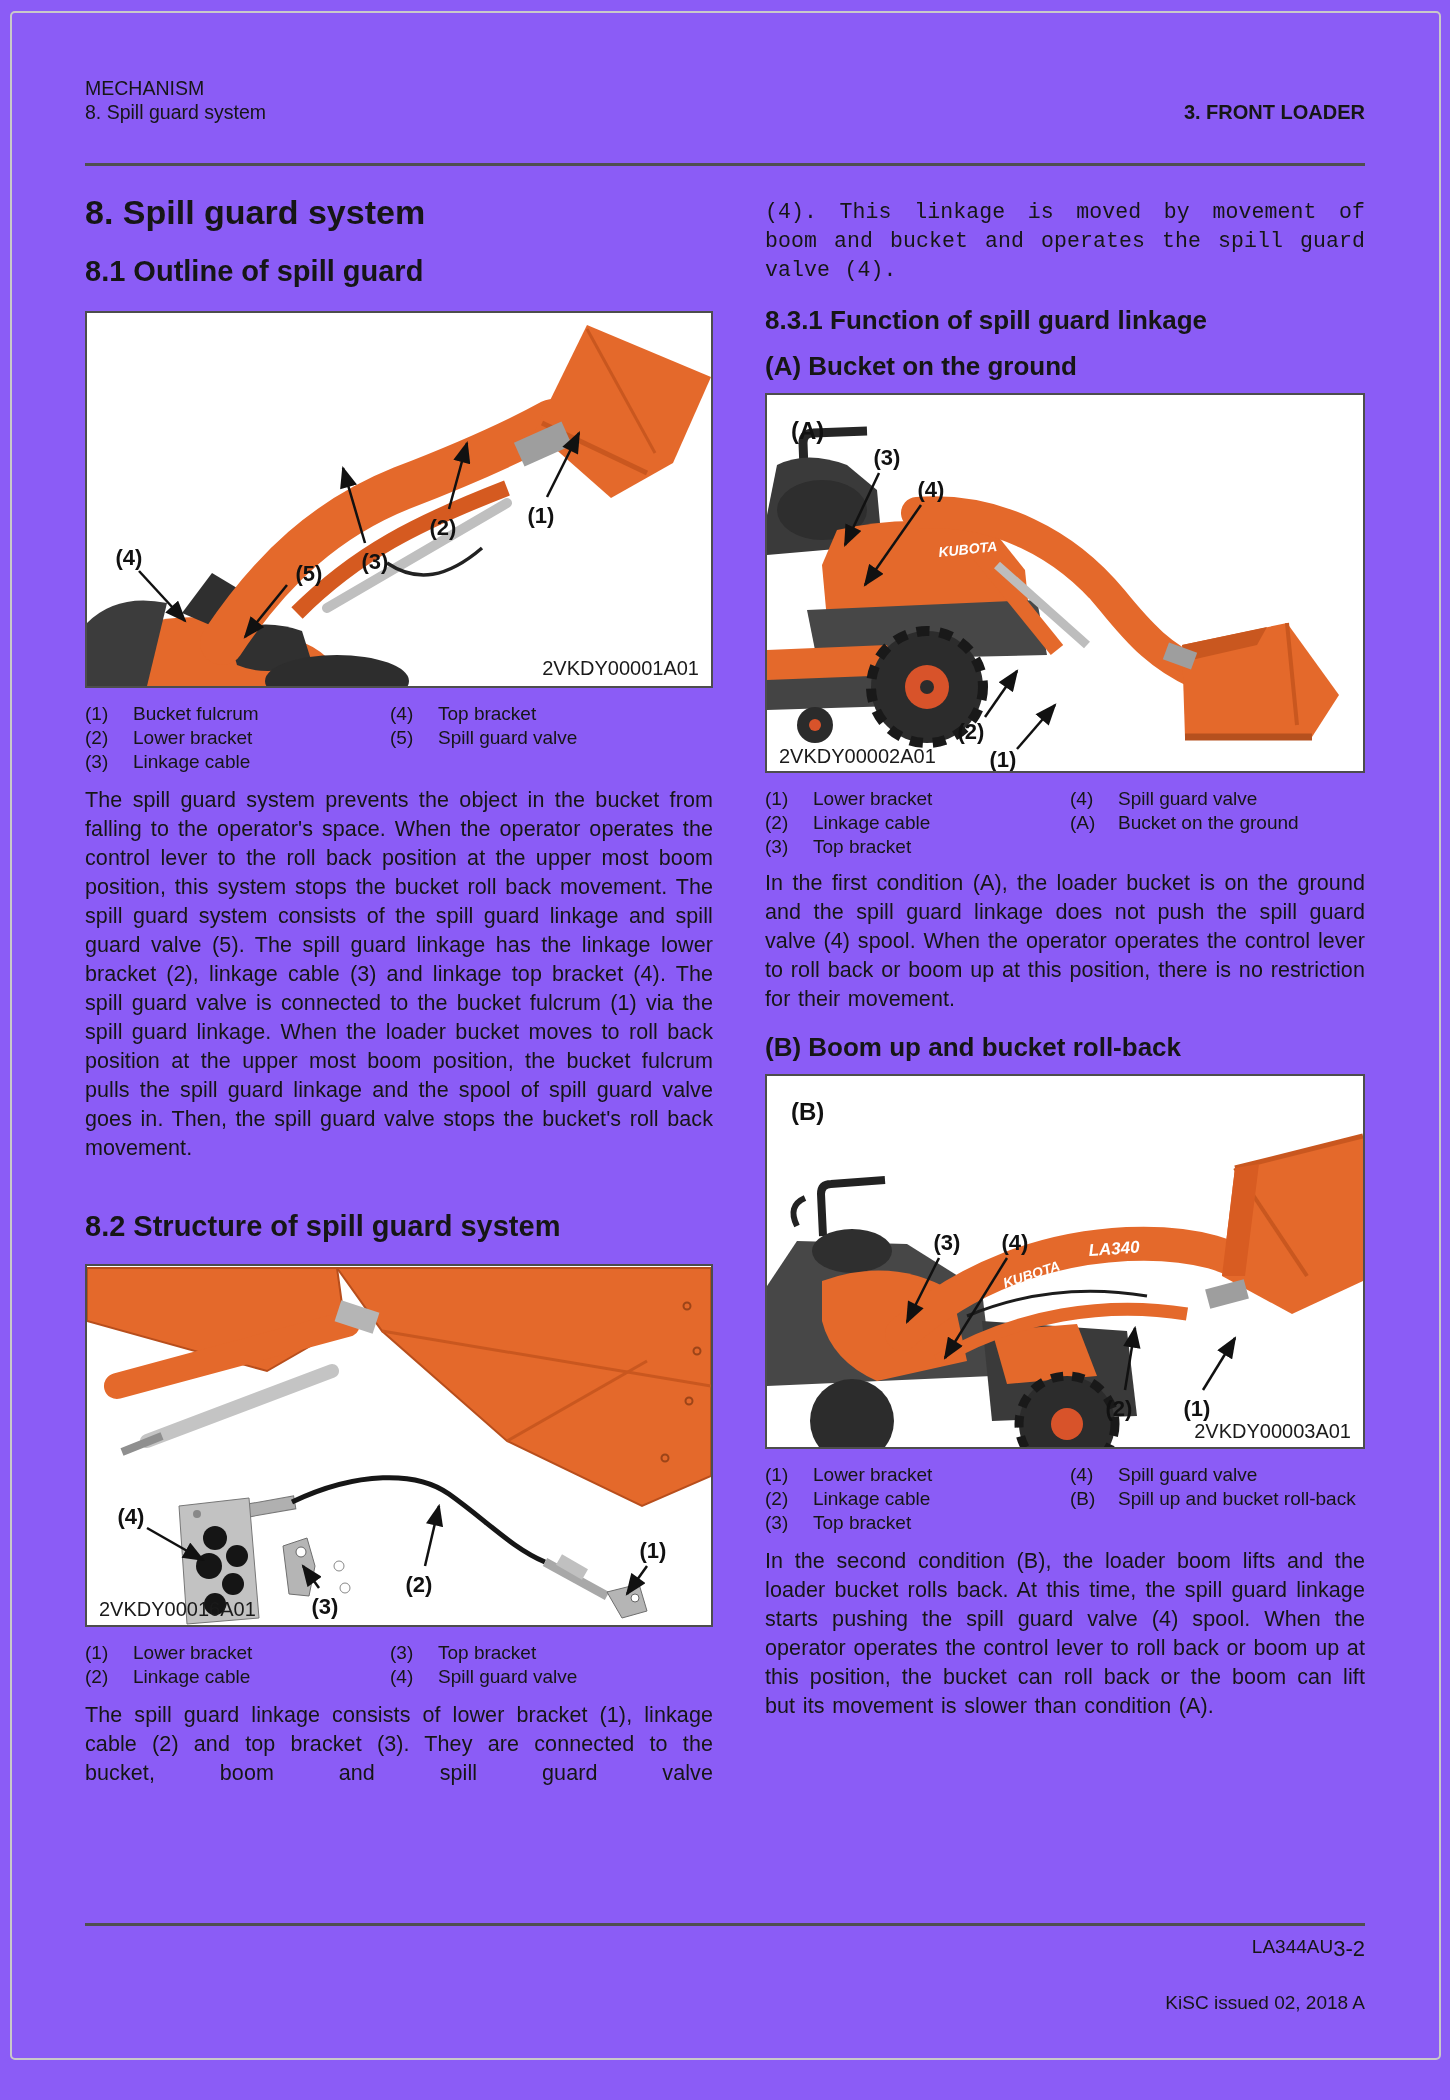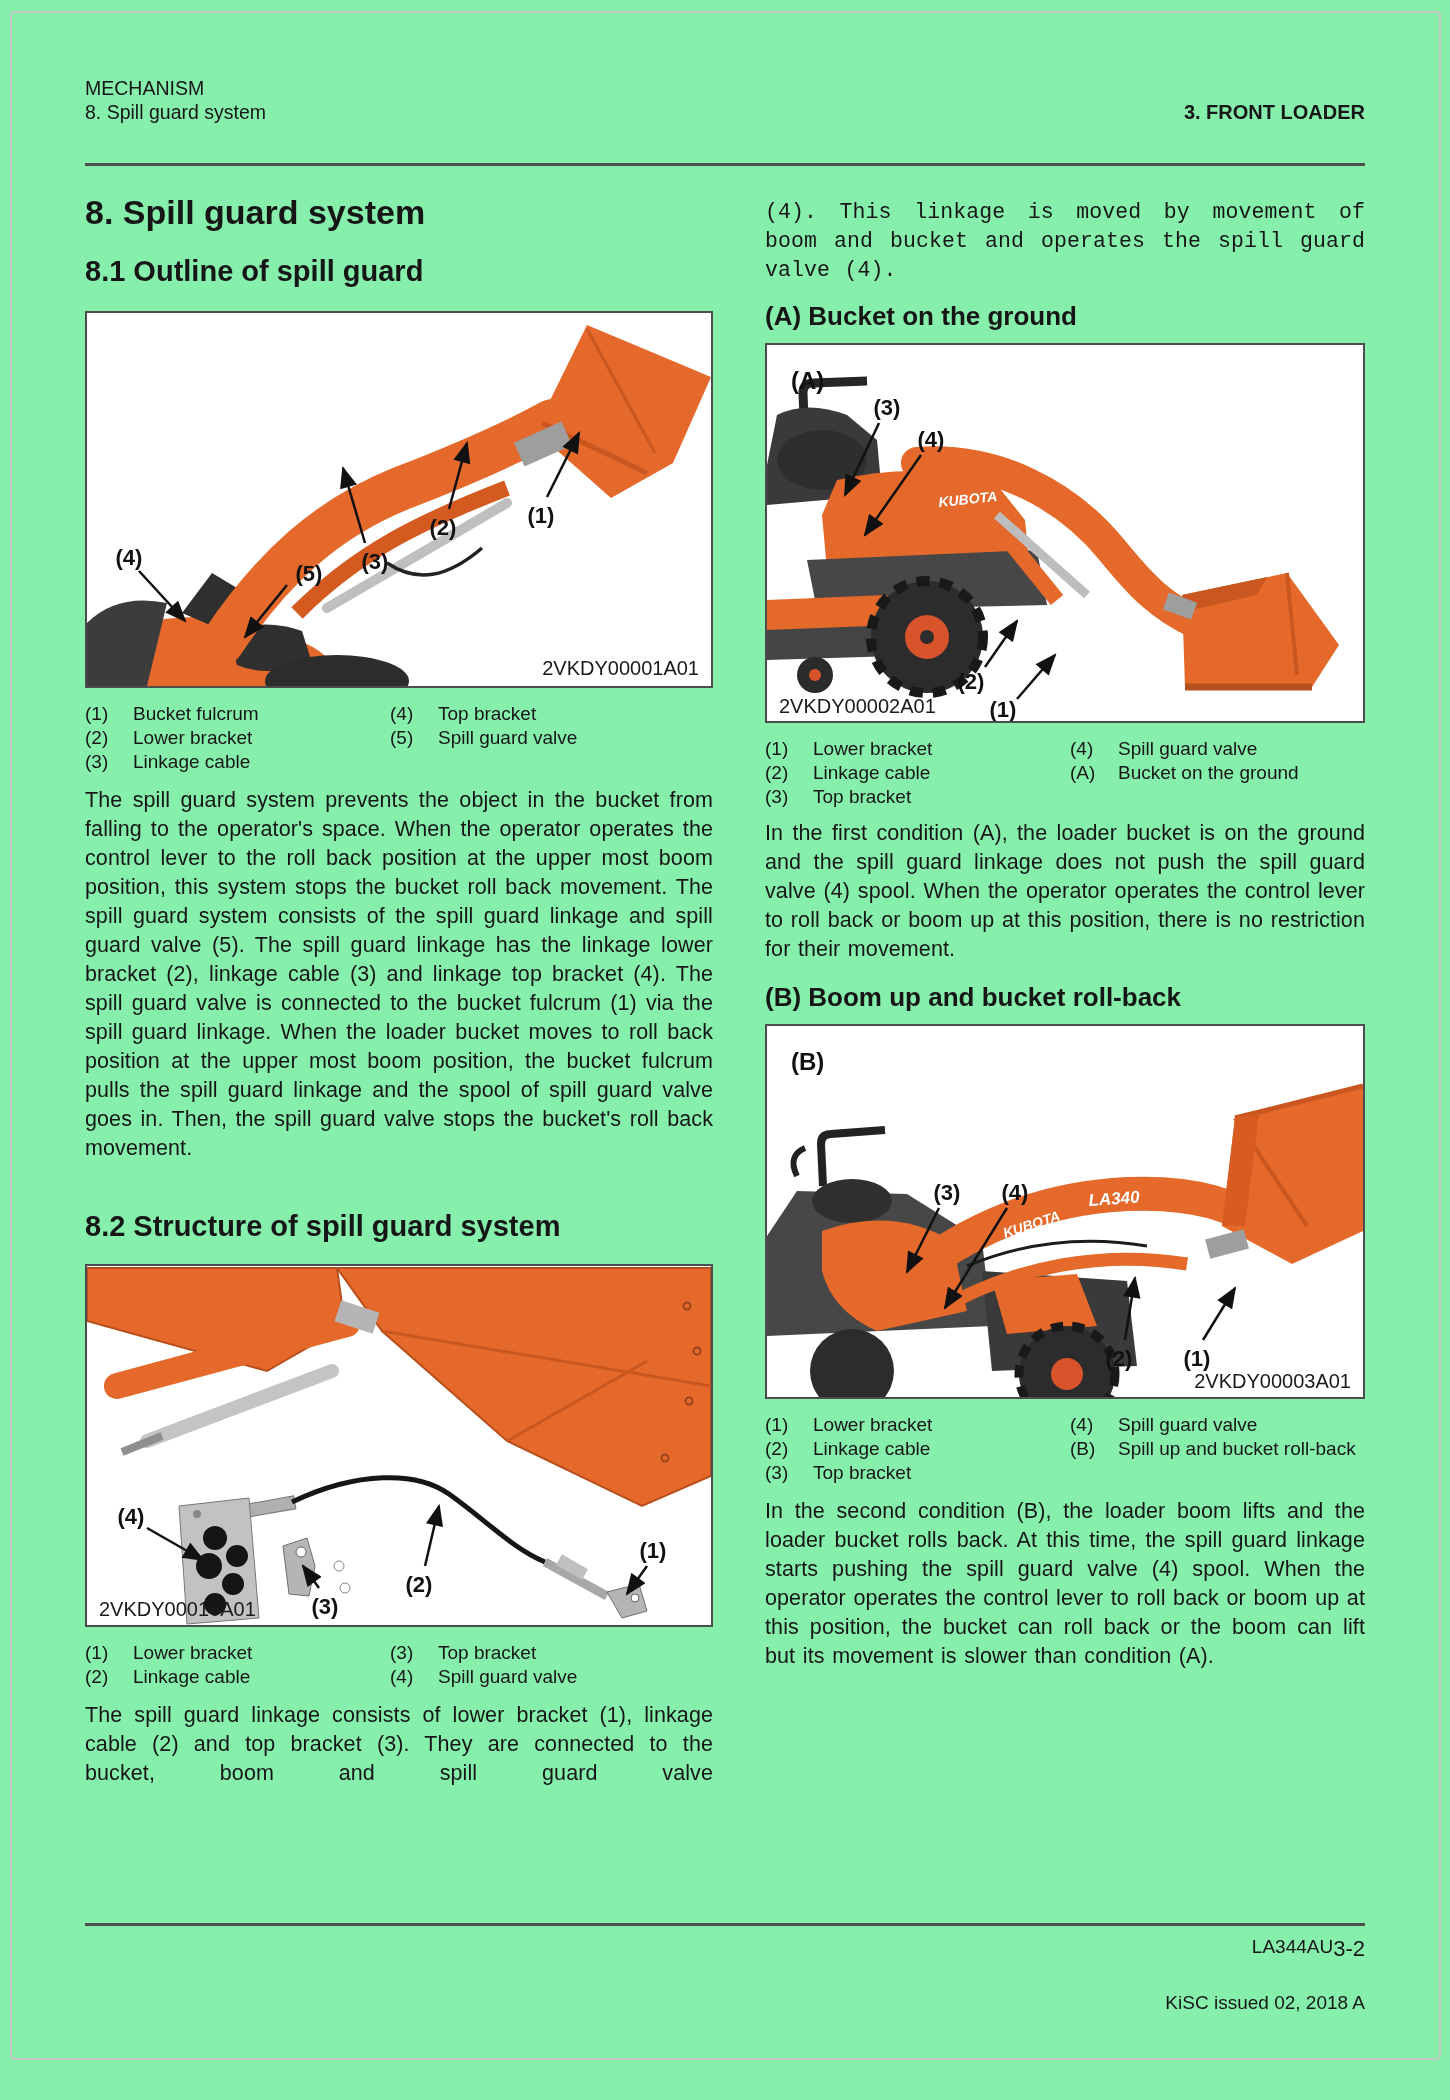--- a/index.html
+++ b/index.html
@@ -1,17 +1,17 @@
 <!DOCTYPE html>
 <html><head>
 <meta charset="utf-8">
 <style>
   html,body{margin:0;padding:0;background:#ffffff;}
   .page{
-    position:relative;width:1450px;height:2100px;background:#86efac;
+    position:relative;width:1450px;height:2100px;background:#8b5cf6;
     font-family:"Liberation Sans","DejaVu Sans",sans-serif;color:#161616;overflow:hidden;
   }
   .page-border{position:absolute;left:10px;right:9px;top:11px;bottom:40px;
     border:2px solid #c9c9c9;border-radius:5px;pointer-events:none;}
   
   .header{position:absolute;left:85px;right:85px;top:76px;display:flex;
     justify-content:space-between;align-items:flex-end;}
   .header-left div{font-size:19.5px;line-height:24px;}
   .header-right{font-size:20px;font-weight:bold;line-height:24px;}
   .header-rule{position:absolute;left:85px;right:85px;top:163px;height:3px;background:#4f4f4f;}
@@ -227,20 +227,21 @@
           </div>
       </div>
     </div>
 
     <p class="body justify-last">The spill guard linkage consists of lower bracket (1), linkage cable (2) and top bracket (3). They are connected to the bucket, boom and spill guard valve</p>
   </div>
 
   <div class="col-right">
     <p class="body" style="font-family:Liberation Mono, monospace;">(4). This linkage is moved by movement of boom and bucket and operates the spill guard valve (4).</p>
 
+    <h3>8.3.1 Function of spill guard linkage</h3>
     <h4 style="margin-top:18px;">(A) Bucket on the ground</h4>
 
     <div class="fig fig-a">
       <svg width="596" height="376" viewBox="0 0 596 376">
         <defs>
           <marker id="arwA" viewBox="0 0 10 8" refX="9" refY="4" markerWidth="9" markerHeight="7" orient="auto">
             <path d="M0,0 L10,4 L0,8 Z" fill="#111"></path>
           </marker>
         </defs>
         <g>

